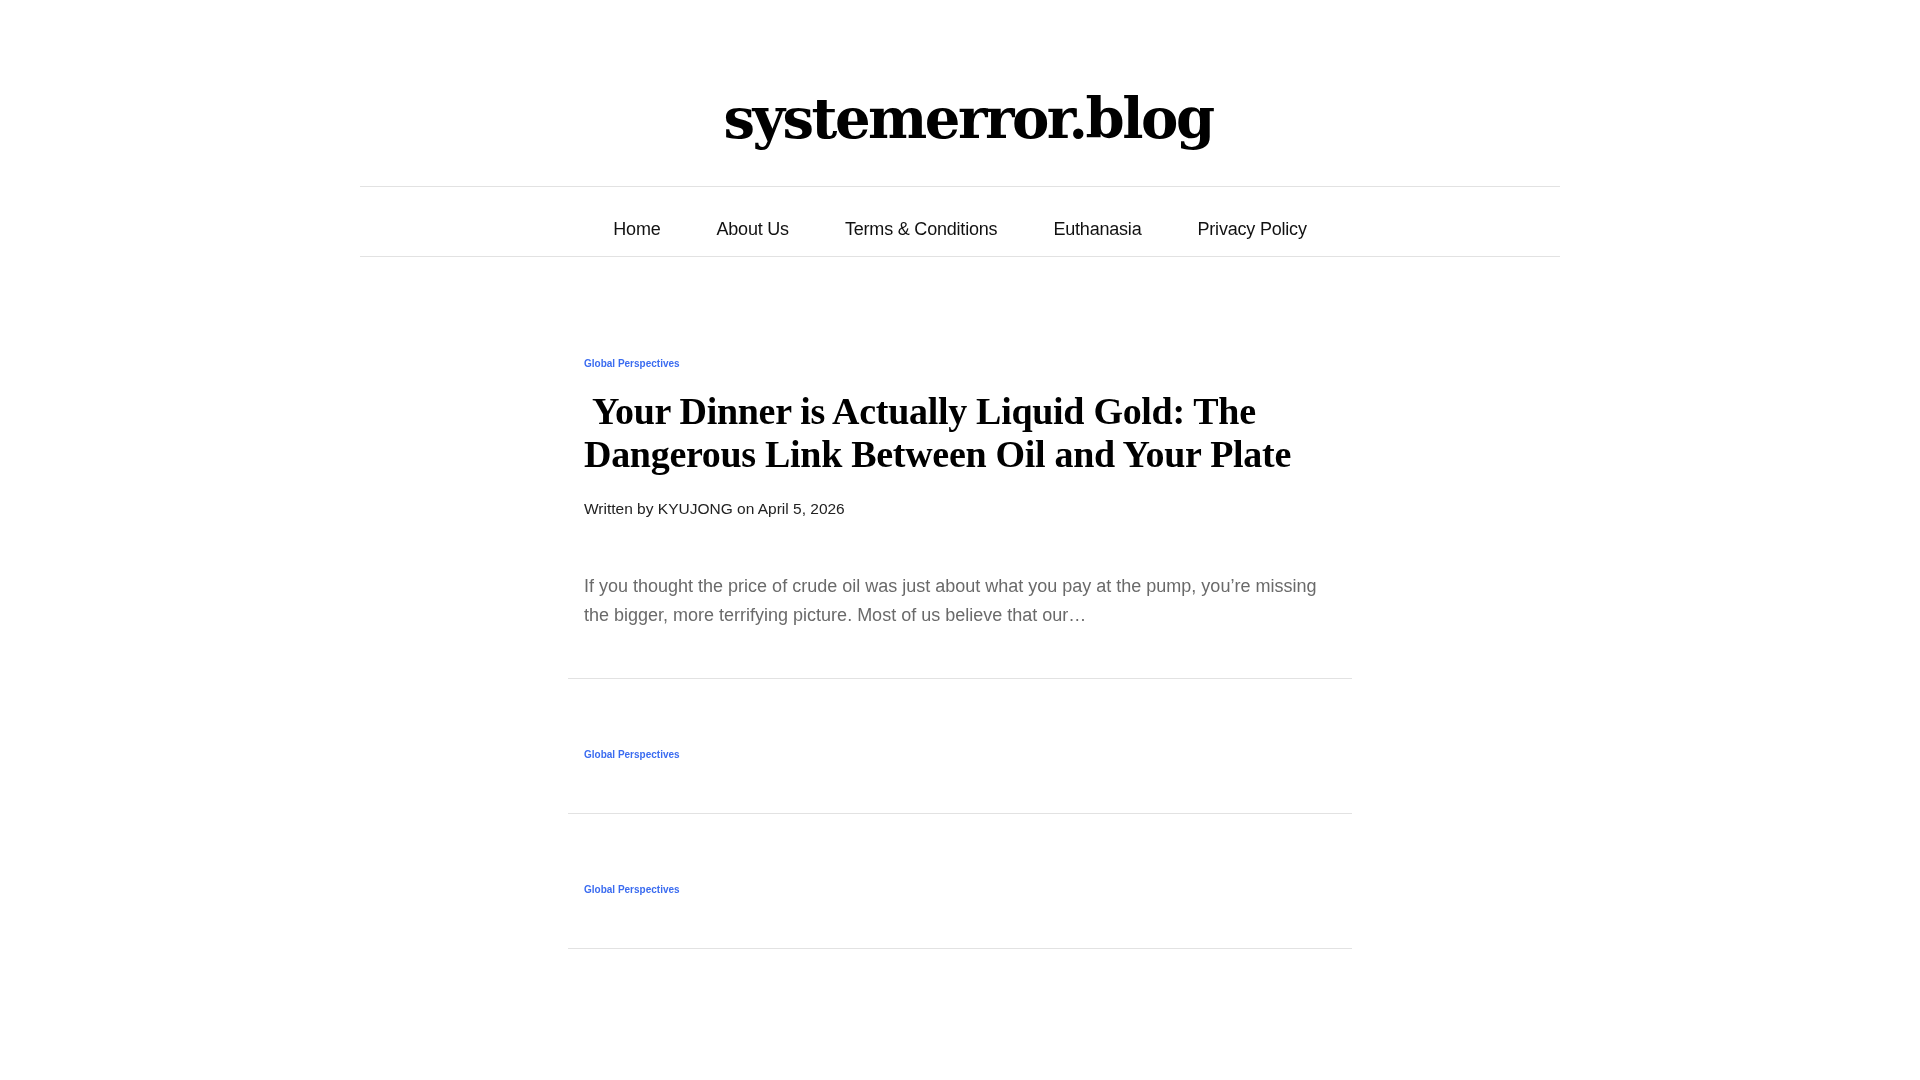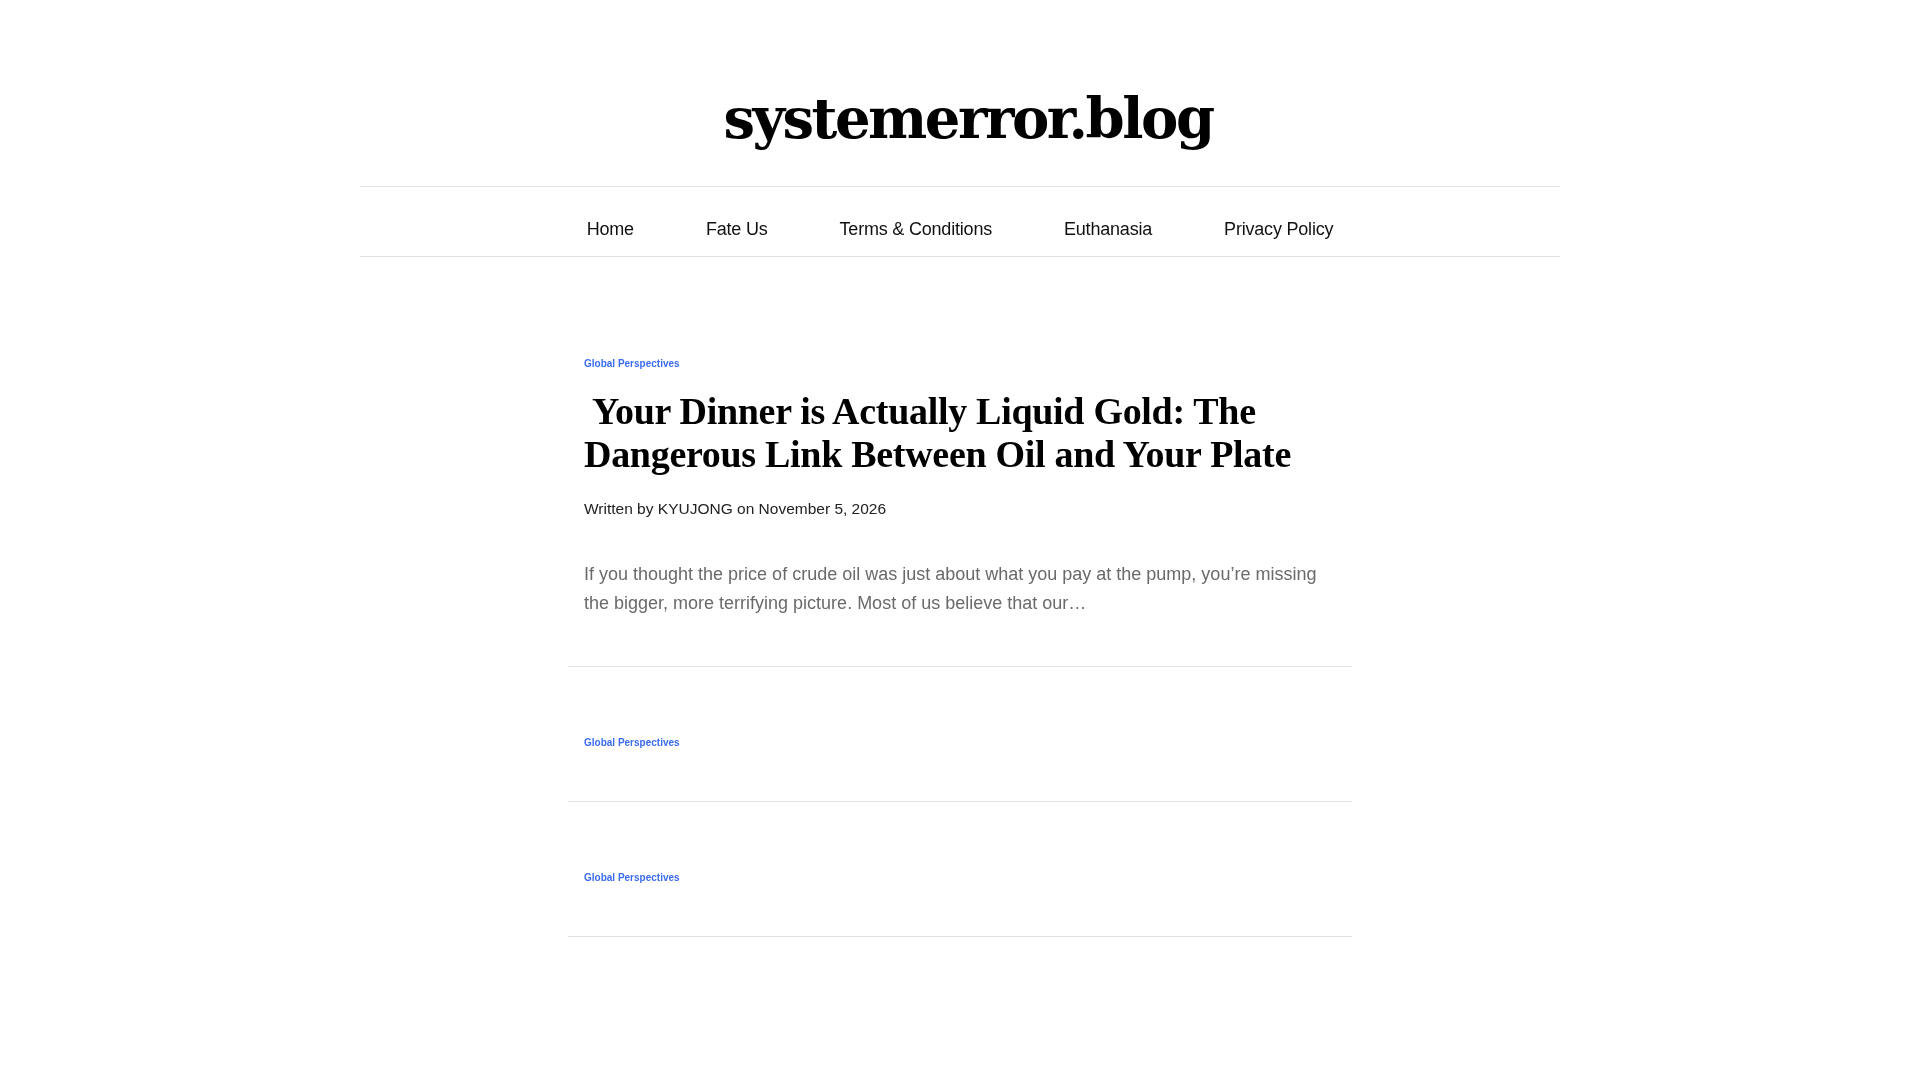--- a/index.html
+++ b/index.html
@@ -20,21 +20,21 @@
       letter-spacing: -2.5px;
       color: #000;
       text-decoration: none;
       line-height: 72px;
     }
     .main-nav {
       position: absolute; left: 360px; top: 186px; width: 1200px; height: 71px;
       border-top: 1px solid #e2e2e2; border-bottom: 1px solid #e2e2e2;
       display: flex; align-items: center; justify-content: center;
     }
-    .main-nav ul { list-style: none; display: flex; gap: 16px; margin-top: 16px; }
+    .main-nav ul { list-style: none; display: flex; gap: 0; margin-top: 16px; }
     .main-nav li a {
       display: block; padding: 0 20px;
       font-size: 18px; color: #111; text-decoration: none;
       font-family: "Liberation Sans", sans-serif;
       letter-spacing: -0.2px;
     }
     .posts {
       position: absolute; left: 560px; top: 330px; width: 800px;
     }
     .post {
@@ -56,56 +56,56 @@
       line-height: 43px;
       letter-spacing: -0.3px;
       color: #000;
     }
     .post-title a { color: inherit; text-decoration: none; }
     .post-meta {
       margin-top: 7px;
       font-size: 15.5px; color: #222; line-height: 20px;
     }
     .post-excerpt {
-      margin-top: 25px;
+      margin-top: 37px;
       font-size: 18px; color: #6a6a6a; line-height: 29px;
     }
   </style>
 </head>
 <body>
 
 <header class="site-header">
   <a class="site-title" href="#">systemerror.blog</a>
 </header>
 
 <nav class="main-nav">
   <ul>
     <li>
         <a href="#">Home</a>
       </li>
     <li>
-        <a href="#">Fate Us</a>
+        <a href="#">About Us</a>
       </li>
     <li>
         <a href="#">Terms &amp; Conditions</a>
       </li>
     <li>
         <a href="#">Euthanasia</a>
       </li>
     <li>
         <a href="#">Privacy Policy</a>
       </li>
   </ul>
 </nav>
 
 <main class="posts">
   <article class="post">
     <a class="post-category" href="#">Global Perspectives</a>
     <h2 class="post-title"><a href="#">Your Dinner is Actually Liquid Gold: The Dangerous Link Between Oil and Your Plate</a></h2>
-    <div class="post-meta">Written by KYUJONG on November 5, 2026</div>
+    <div class="post-meta">Written by KYUJONG on April 5, 2026</div>
     <p class="post-excerpt">If you thought the price of crude oil was just about what you pay at the pump, you’re missing the bigger, more terrifying picture. Most of us believe that our…</p>
   </article>
 
   <article class="post">
     <a class="post-category" href="#">Global Perspectives</a>
   </article>
 
   <article class="post">
     <a class="post-category" href="#">Global Perspectives</a>
     

